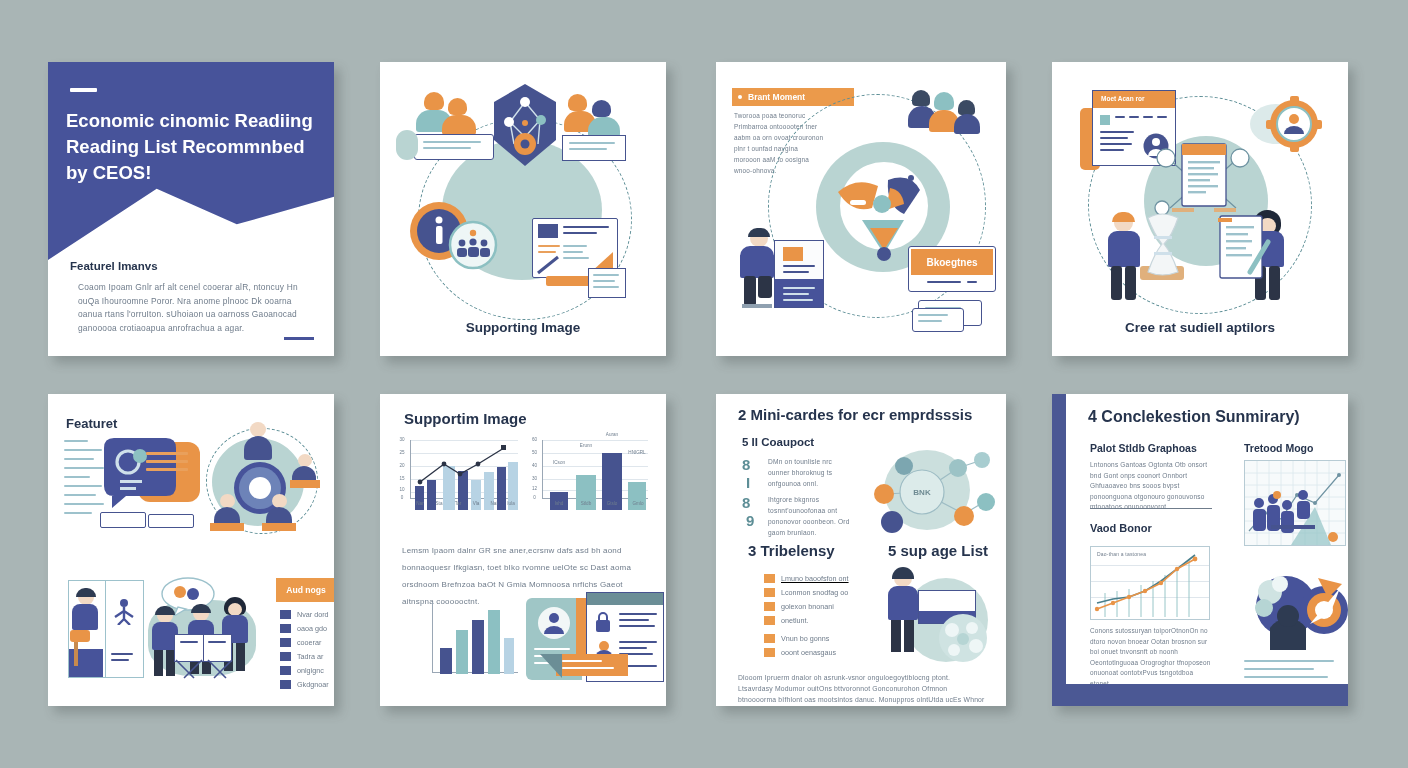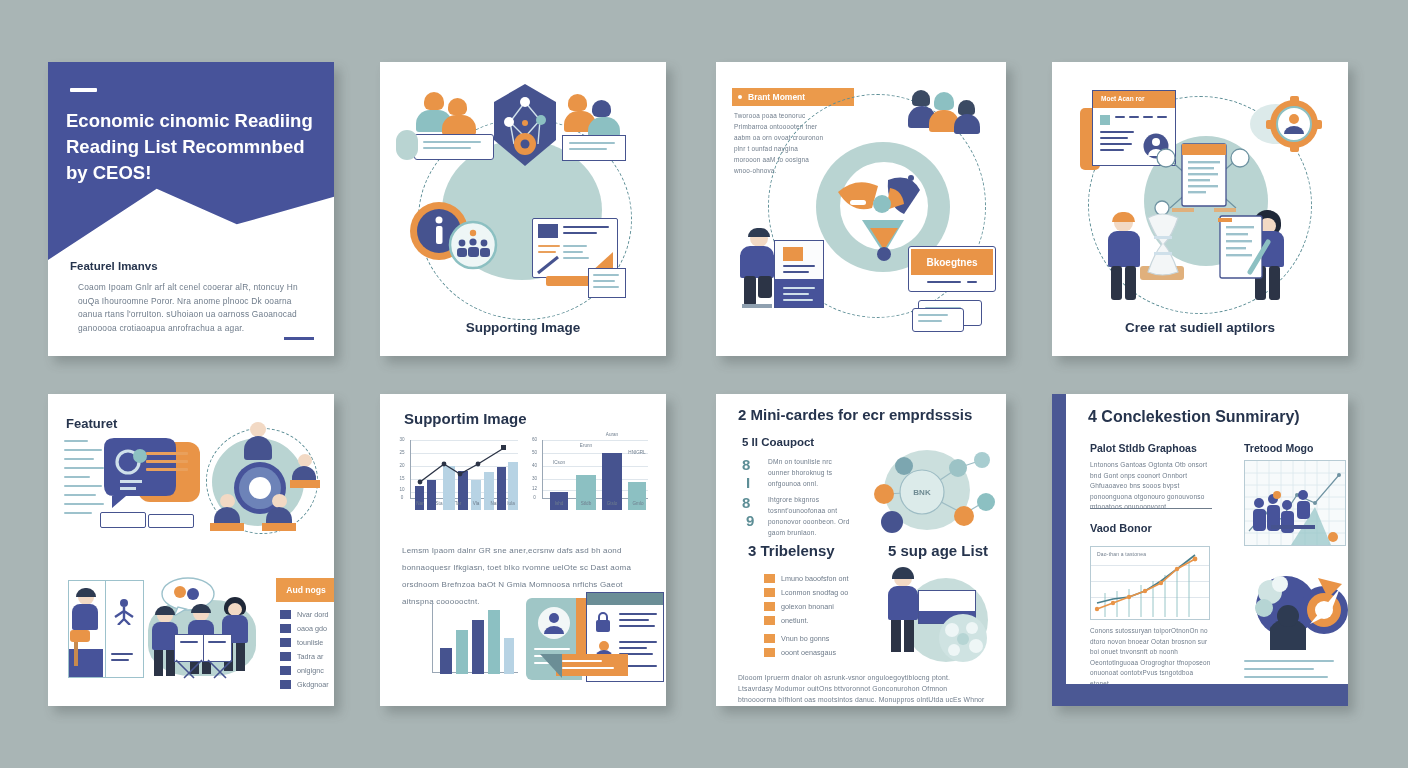--- a/index.html
+++ b/index.html
@@ -478,21 +478,21 @@
     <div class="listrow" style="left:232px;top:216px;">
         <i class="sq"></i>
         <span>Nvar dord</span>
       </div>
     <div class="listrow" style="left:232px;top:230px;">
         <i class="sq"></i>
         <span>oaoa gdo</span>
       </div>
     <div class="listrow" style="left:232px;top:244px;">
         <i class="sq"></i>
-        <span>tounlisle</span>
+        <span>cooerar</span>
       </div>
     <div class="listrow" style="left:232px;top:258px;">
         <i class="sq"></i>
         <span>Tadra ar</span>
       </div>
     <div class="listrow" style="left:232px;top:272px;">
         <i class="sq"></i>
         <span>onlgignc</span>
       </div>
     <div class="listrow" style="left:232px;top:286px;">
@@ -645,21 +645,21 @@
       <circle cx="118" cy="16" r="8" fill="#a8cdd0"></circle>
       <circle cx="20" cy="50" r="10" fill="#e99447"></circle>
       <circle cx="28" cy="78" r="11" fill="#46538f"></circle>
       <circle cx="100" cy="72" r="10" fill="#e99447"></circle>
       <circle cx="122" cy="58" r="9" fill="#8cc0c2"></circle>
     </svg>
 
     <div class="hdr" style="left:32px;top:148px;font-size:15px;">3 Tribelensy</div>
     <div class="hdr" style="left:172px;top:148px;font-size:15px;">5 sup age List</div>
 
-    <div class="listrow" style="left:48px;top:180px;">
+    <div class="listrow" style="left:48px;top:180px;text-decoration:underline;">
         <i class="sq o"></i>
         <span>Lmuno baoofsfon ont</span>
       </div>
     <div class="listrow" style="left:48px;top:194px;">
         <i class="sq o"></i>
         <span>Lconmon snodfag oo</span>
       </div>
     <div class="listrow" style="left:48px;top:208px;">
         <i class="sq o"></i>
         <span>golexon bnonani</span>

